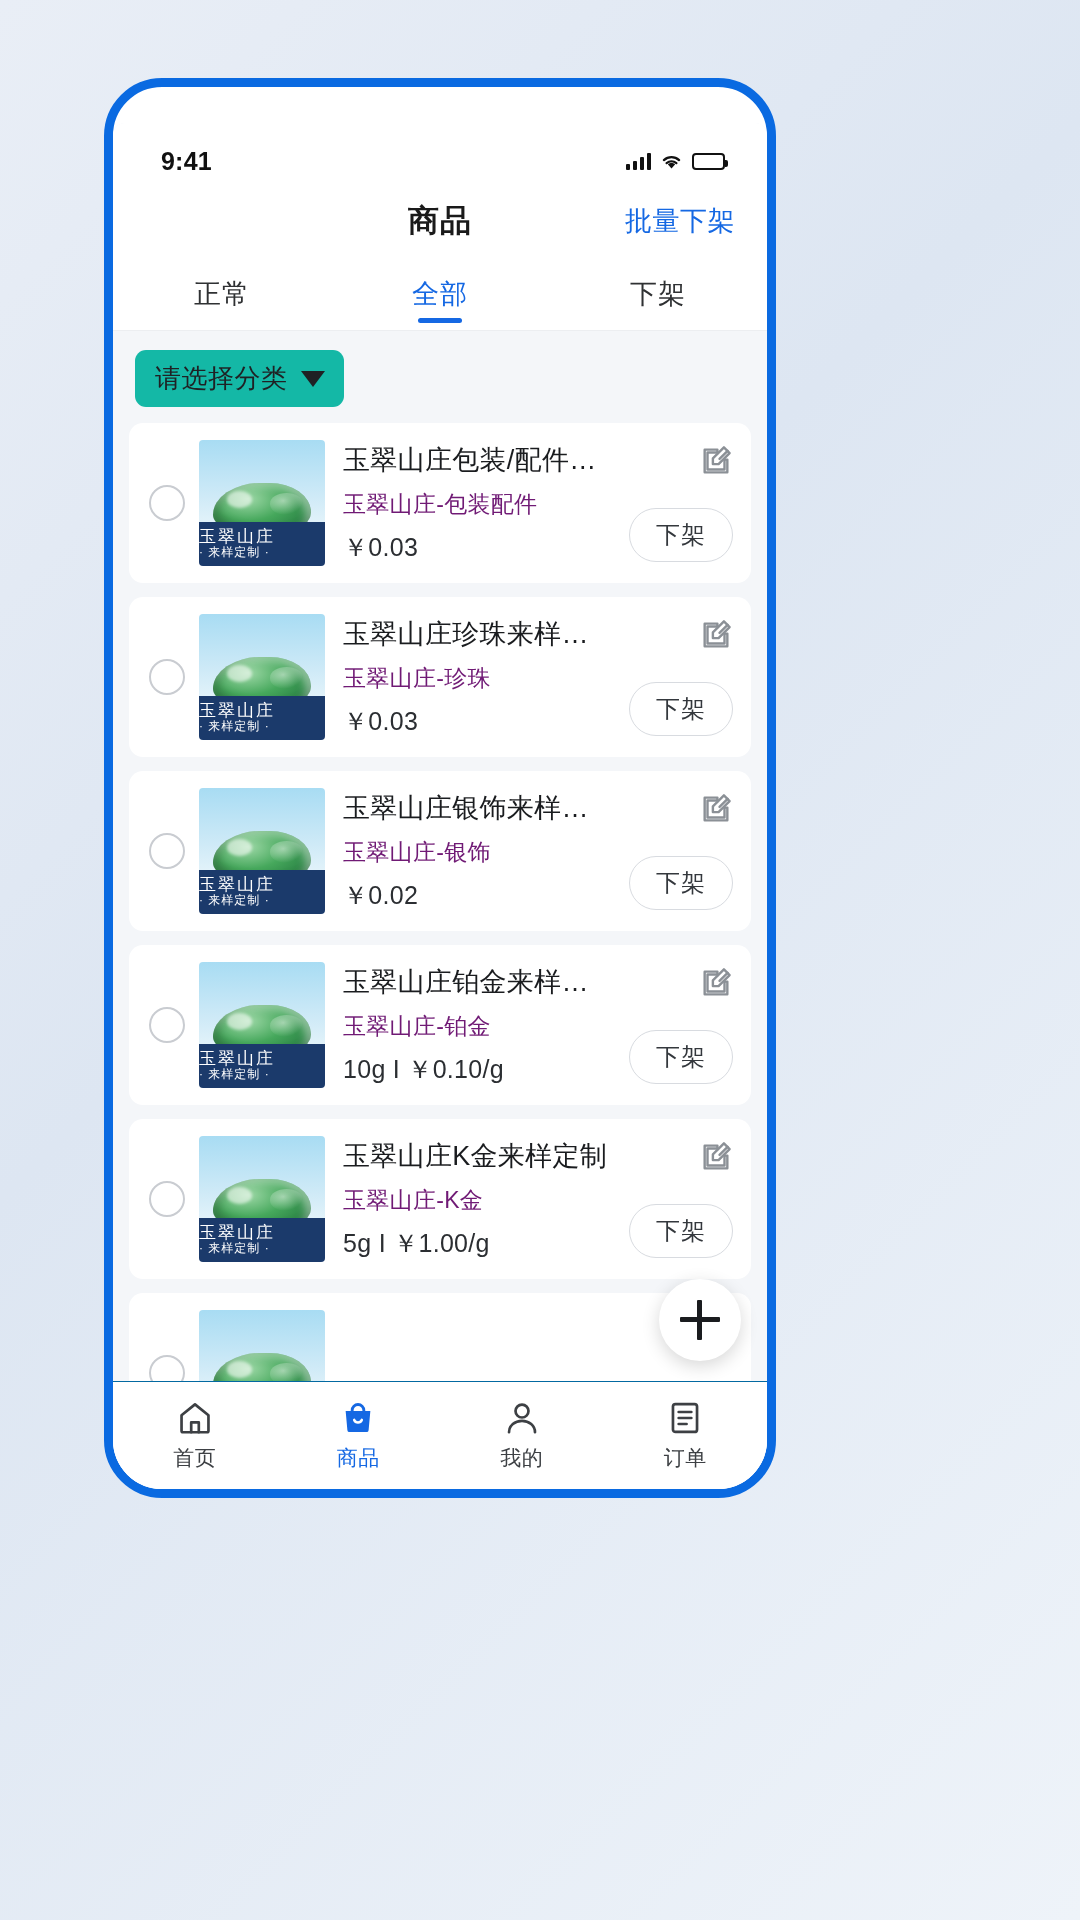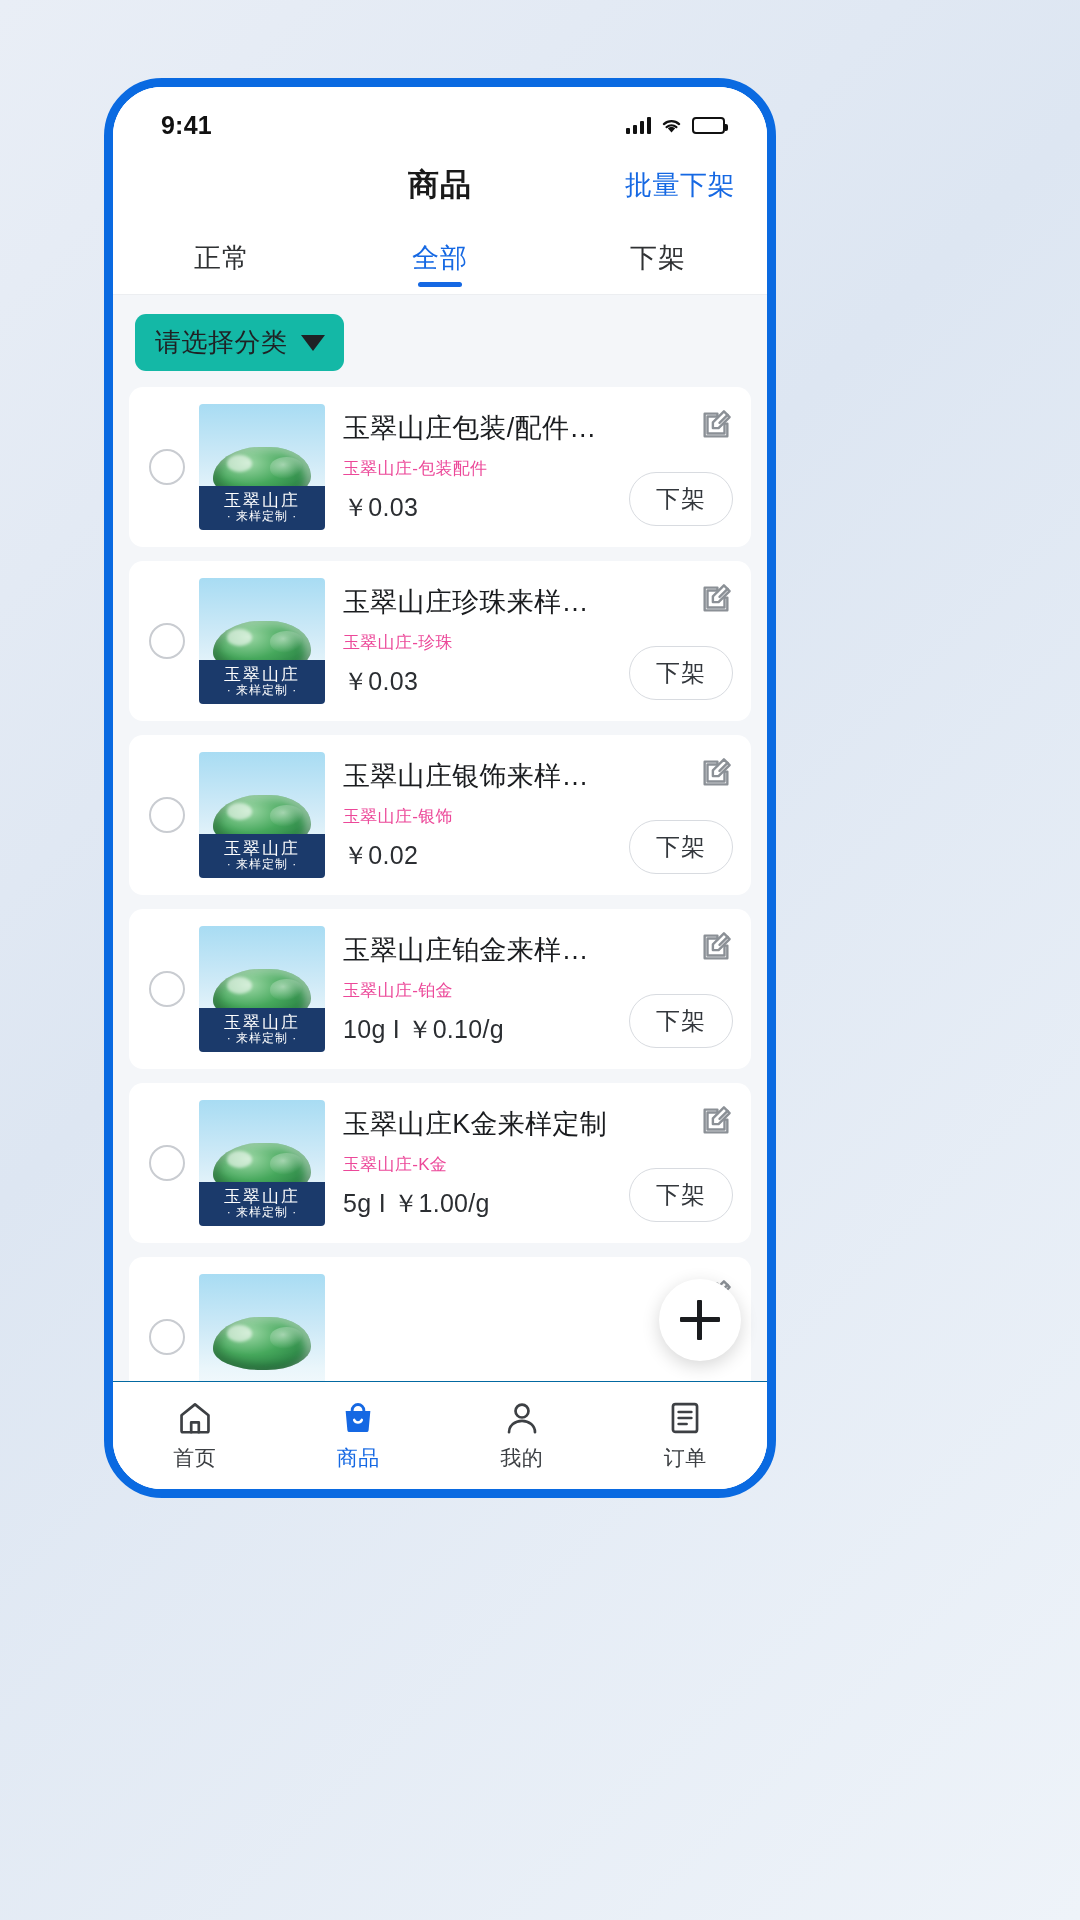--- a/index.html
+++ b/index.html
@@ -30,20 +30,21 @@
   }
 
   #screen {
     position: absolute;
     inset: 0;
     background: #f4f6f9;
     display: flex;
     flex-direction: column;
     border-radius: 12px;
     overflow: hidden;
+    margin-top: 36px;
   }
 
   
   #status-bar {
     height: 62px;
     background: #ffffff;
     display: flex;
     align-items: center;
     justify-content: space-between;
     padding: 14px 42px 0 48px;
@@ -226,21 +227,20 @@
     right: 8%; top: 20%;
     width: 34%; height: 40%;
     background: radial-gradient(ellipse at 40% 35%, rgba(255,255,255,0.5), rgba(255,255,255,0) 70%);
     border-radius: 50%;
   }
   .thumb-watermark {
     position: absolute;
     left: 0; right: 0; bottom: 0;
     background: #1b3a6b;
     color: #ffffff;
-    text-align: center;
     padding: 5px 0 6px 0;
     line-height: 1.15;
   }
   .wm-line1 { font-size: 17px; letter-spacing: 2px; font-weight: 500; }
   .wm-line2 { font-size: 12px; letter-spacing: 1px; }
 
   .card-body {
     flex: 1 1 auto;
     min-width: 0;
     padding-left: 18px;
@@ -252,22 +252,22 @@
   }
   .product-title {
     font-size: 27px;
     color: #1a1c1f;
     white-space: nowrap;
     overflow: hidden;
     text-overflow: ellipsis;
     letter-spacing: 0.3px;
   }
   .product-subtitle {
-    font-size: 17px;
-    color: #ec4899;
+    font-size: 23px;
+    color: #701a75;
     letter-spacing: 0.3px;
   }
   .product-price {
     font-size: 25px;
     color: #2b2e32;
     letter-spacing: 0.3px;
   }
 
   .card-actions {
     flex: 0 0 auto;

